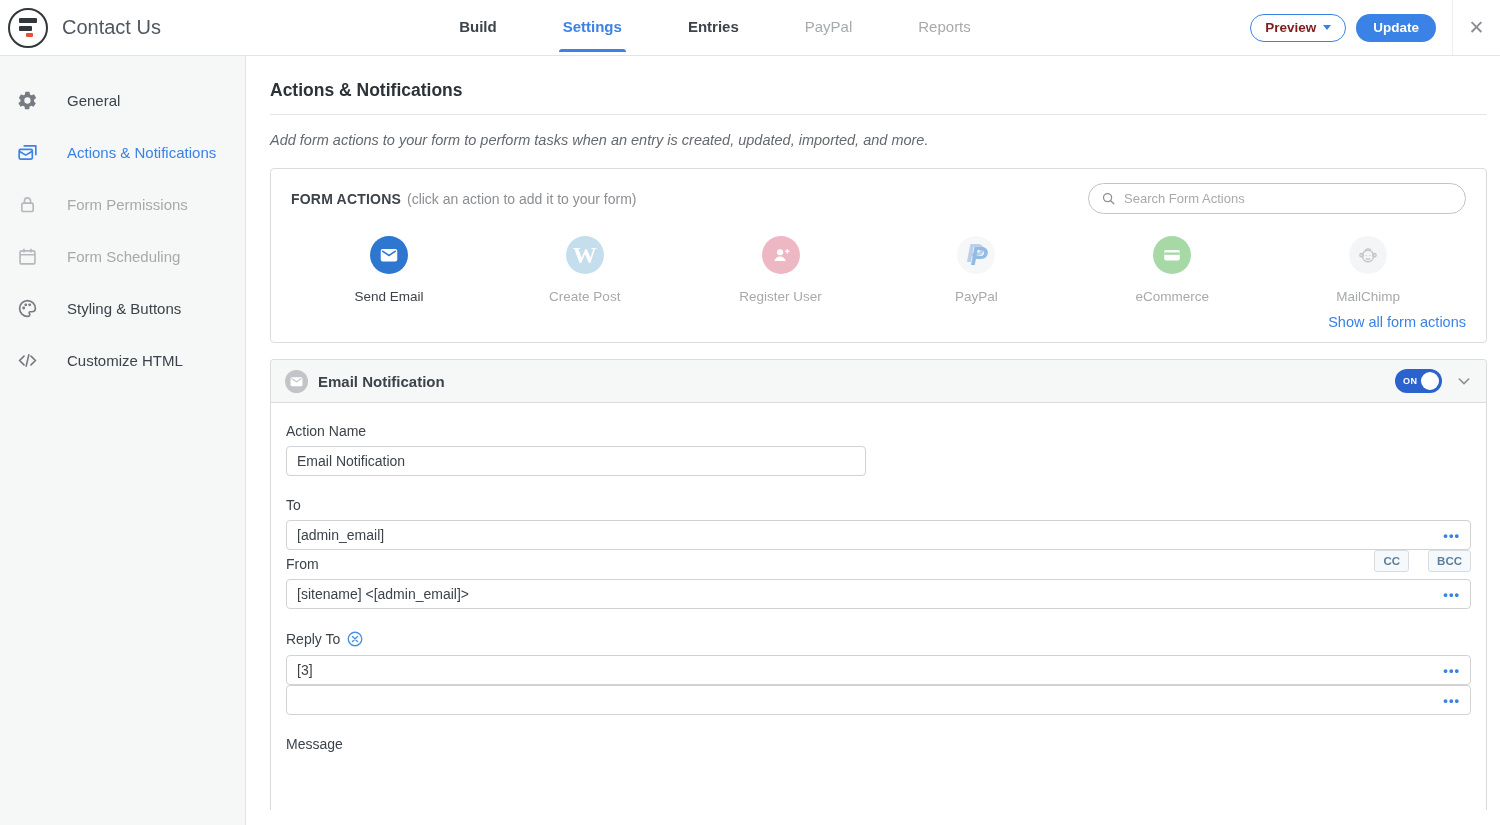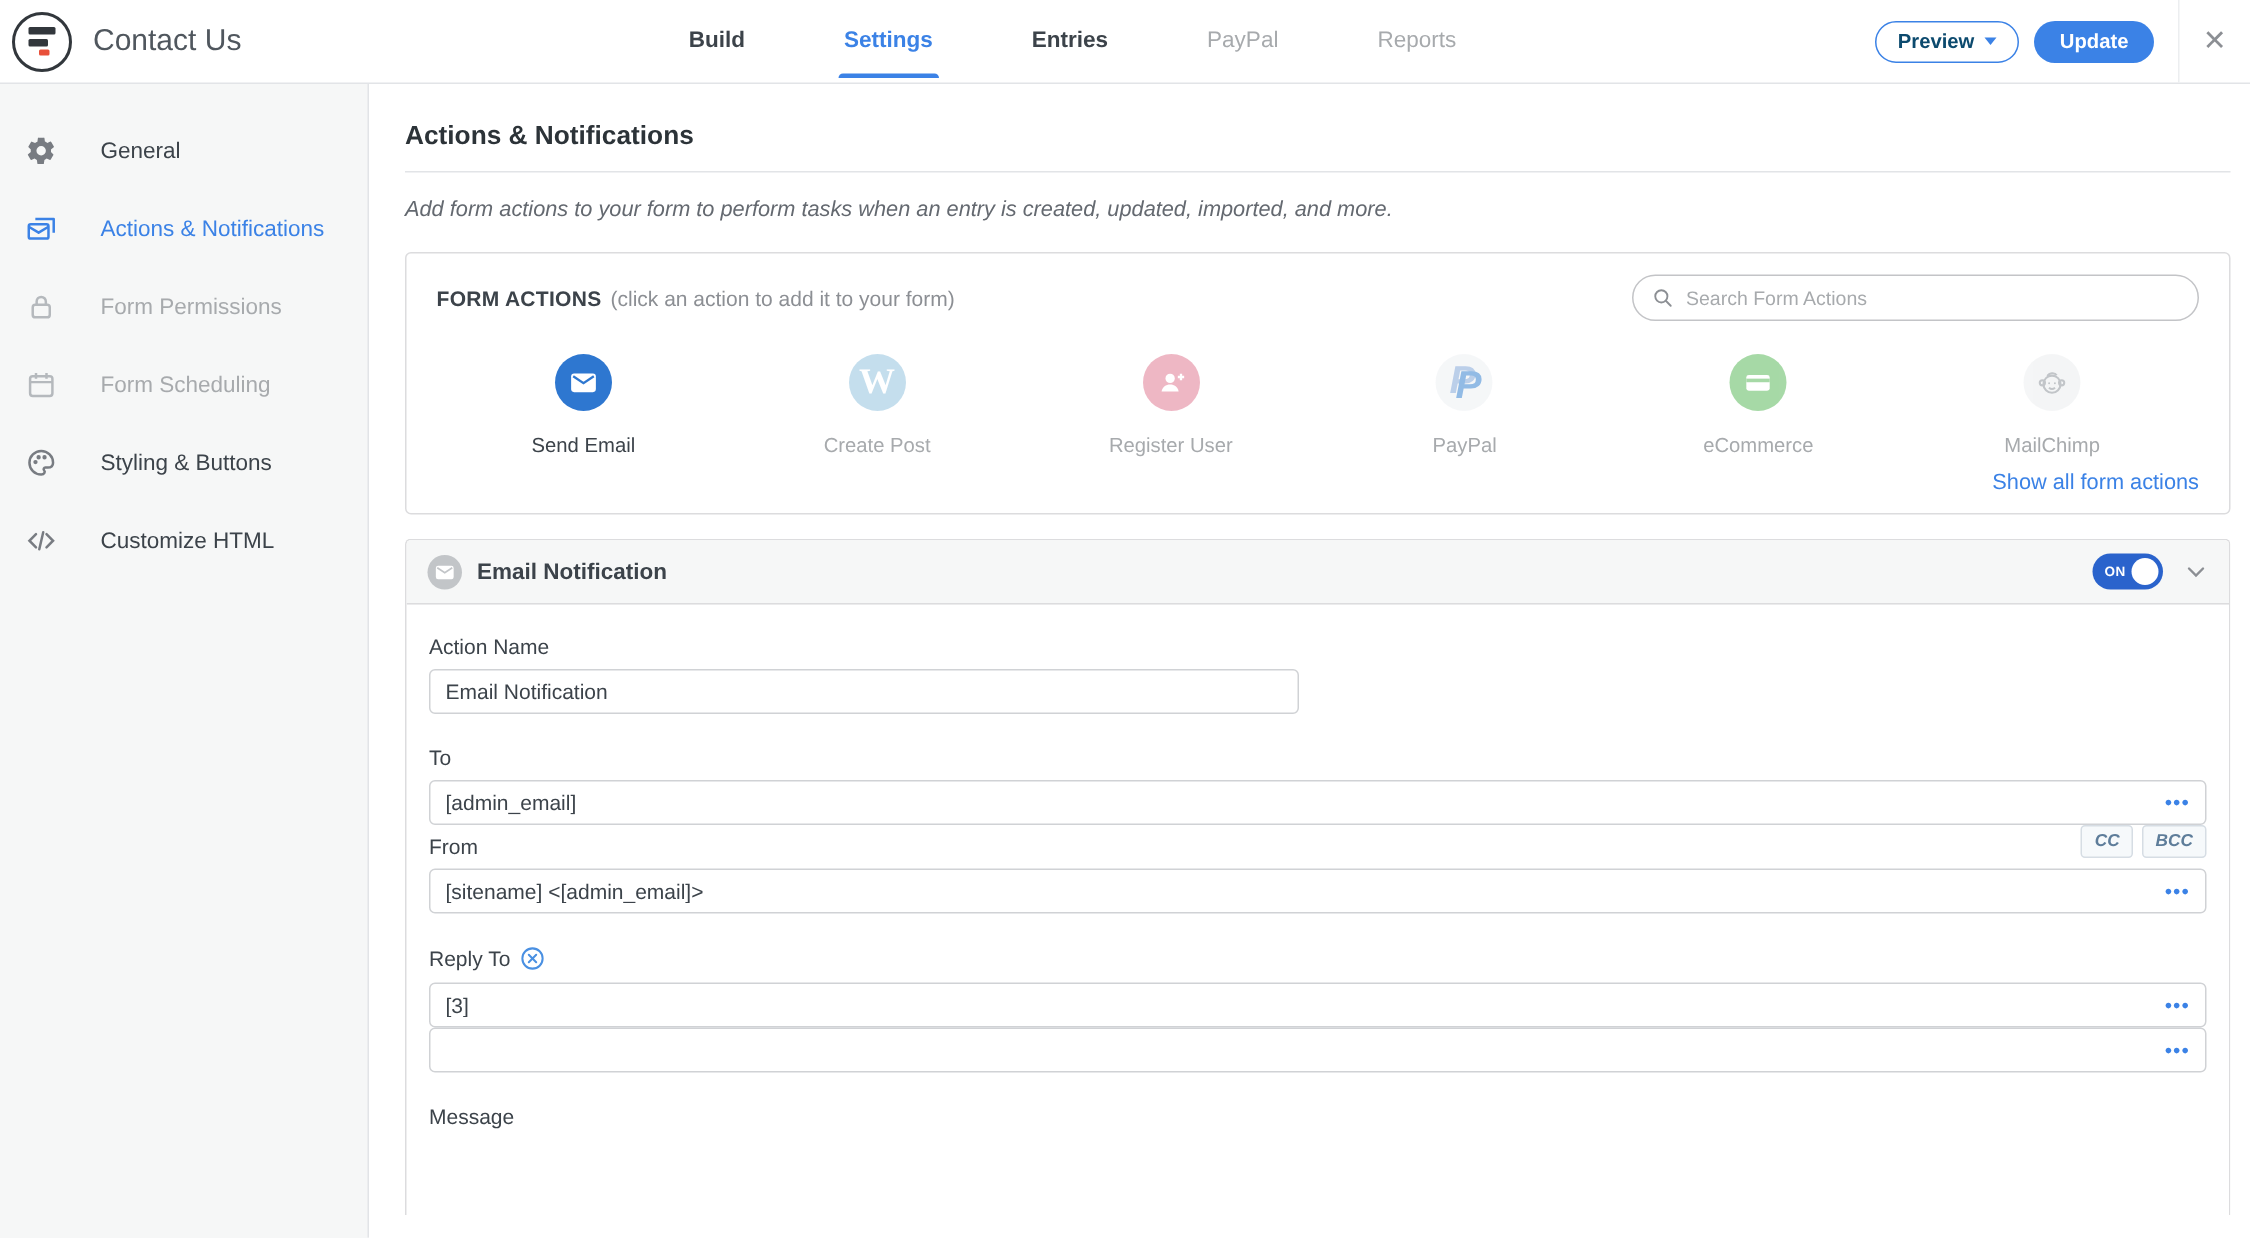--- a/index.html
+++ b/index.html
@@ -18,21 +18,21 @@
   .form-title { font-size:20px; color:#50575e; margin-left:14px; }
   .tabs { position:absolute; left:0; right:0; top:0; height:52px; display:flex; gap:58px;
     justify-content:center; align-items:stretch; pointer-events:none; padding-right:70px; }
   .tab { pointer-events:auto; display:flex; align-items:center; font-size:15px; font-weight:700;
     color:#3c434a; position:relative; cursor:pointer; padding:0 4px; }
   .tab.disabled { color:#a7aaad; font-weight:400; }
   .tab.active { color:#3b82e6; }
   .tab.active::after { content:""; position:absolute; left:0; right:0; bottom:0; height:3px;
     background:#3b82e6; border-radius:3px 3px 0 0; }
   .topbar-right { margin-left:auto; display:flex; align-items:center; height:100%; }
-  .btn-preview { display:flex; align-items:center; gap:7px; border:1px solid #3b82e6; color:#0c4a6e;
+  .btn-preview { display:flex; align-items:center; gap:7px; border:1px solid #3b82e6; color:#7f1d1d;
     background:#fff; border-radius:15px; height:28px; padding:0 14px; font-size:13.5px; font-weight:600; cursor:pointer; }
   .caret-down { width:0; height:0; border-left:4.5px solid transparent; border-right:4.5px solid transparent;
     border-top:5px solid #3b82e6; }
   .btn-update { margin-left:10px; background:#3b82e6; color:#fff; border:none; border-radius:15px;
     height:28px; padding:0 17px; font-size:13.5px; font-weight:600; cursor:pointer; }
   .close-area { margin-left:16px; height:100%; width:48px; display:flex; align-items:center;
     justify-content:center; border-left:1px solid #eceef0; cursor:pointer; }
   .close-x { font-size:19px; color:#8c8f94; line-height:1; }
 
   
@@ -105,21 +105,21 @@
   .f-label.first { margin-top:14px; }
   .txt-input { height:30px; border:1px solid #d0d2d5; border-radius:4px; width:100%; padding:0 10px;
     font-size:14px; color:#3c434a; font-family:inherit; outline:none; background:#fff; }
   .small-input { width:580px; }
   .field-wrap { position:relative; }
   .field-wrap .txt-input { padding-right:44px; }
   .dots { position:absolute; right:11px; top:50%; transform:translateY(-50%); color:#3b82e6;
     font-size:13px; letter-spacing:1px; font-weight:700; cursor:pointer; line-height:1; }
   .ccbcc-row { display:flex; align-items:flex-end; justify-content:space-between; margin-top:0; }
   .ccbcc-row .f-label { margin:0; }
-  .chips { display:flex; gap:6px;font-style:italic; }
+  .chips { display:flex; gap:19px; }
   .chip { height:22px; padding:0 8px; border:1px solid #d6dde4; background:#f6f9fb; border-radius:3px;
     font-size:11.5px; font-weight:700; color:#5e7methylene9a; color:#5e7d9a; display:flex; align-items:center; cursor:pointer; }
   .remove-ic { width:18px; height:18px; cursor:pointer; display:flex; }
   .remove-ic svg { width:100%; height:100%; }
 </style>
 </head>
 <body>
 
 <div class="topbar">
   <div class="logo-wrap">

